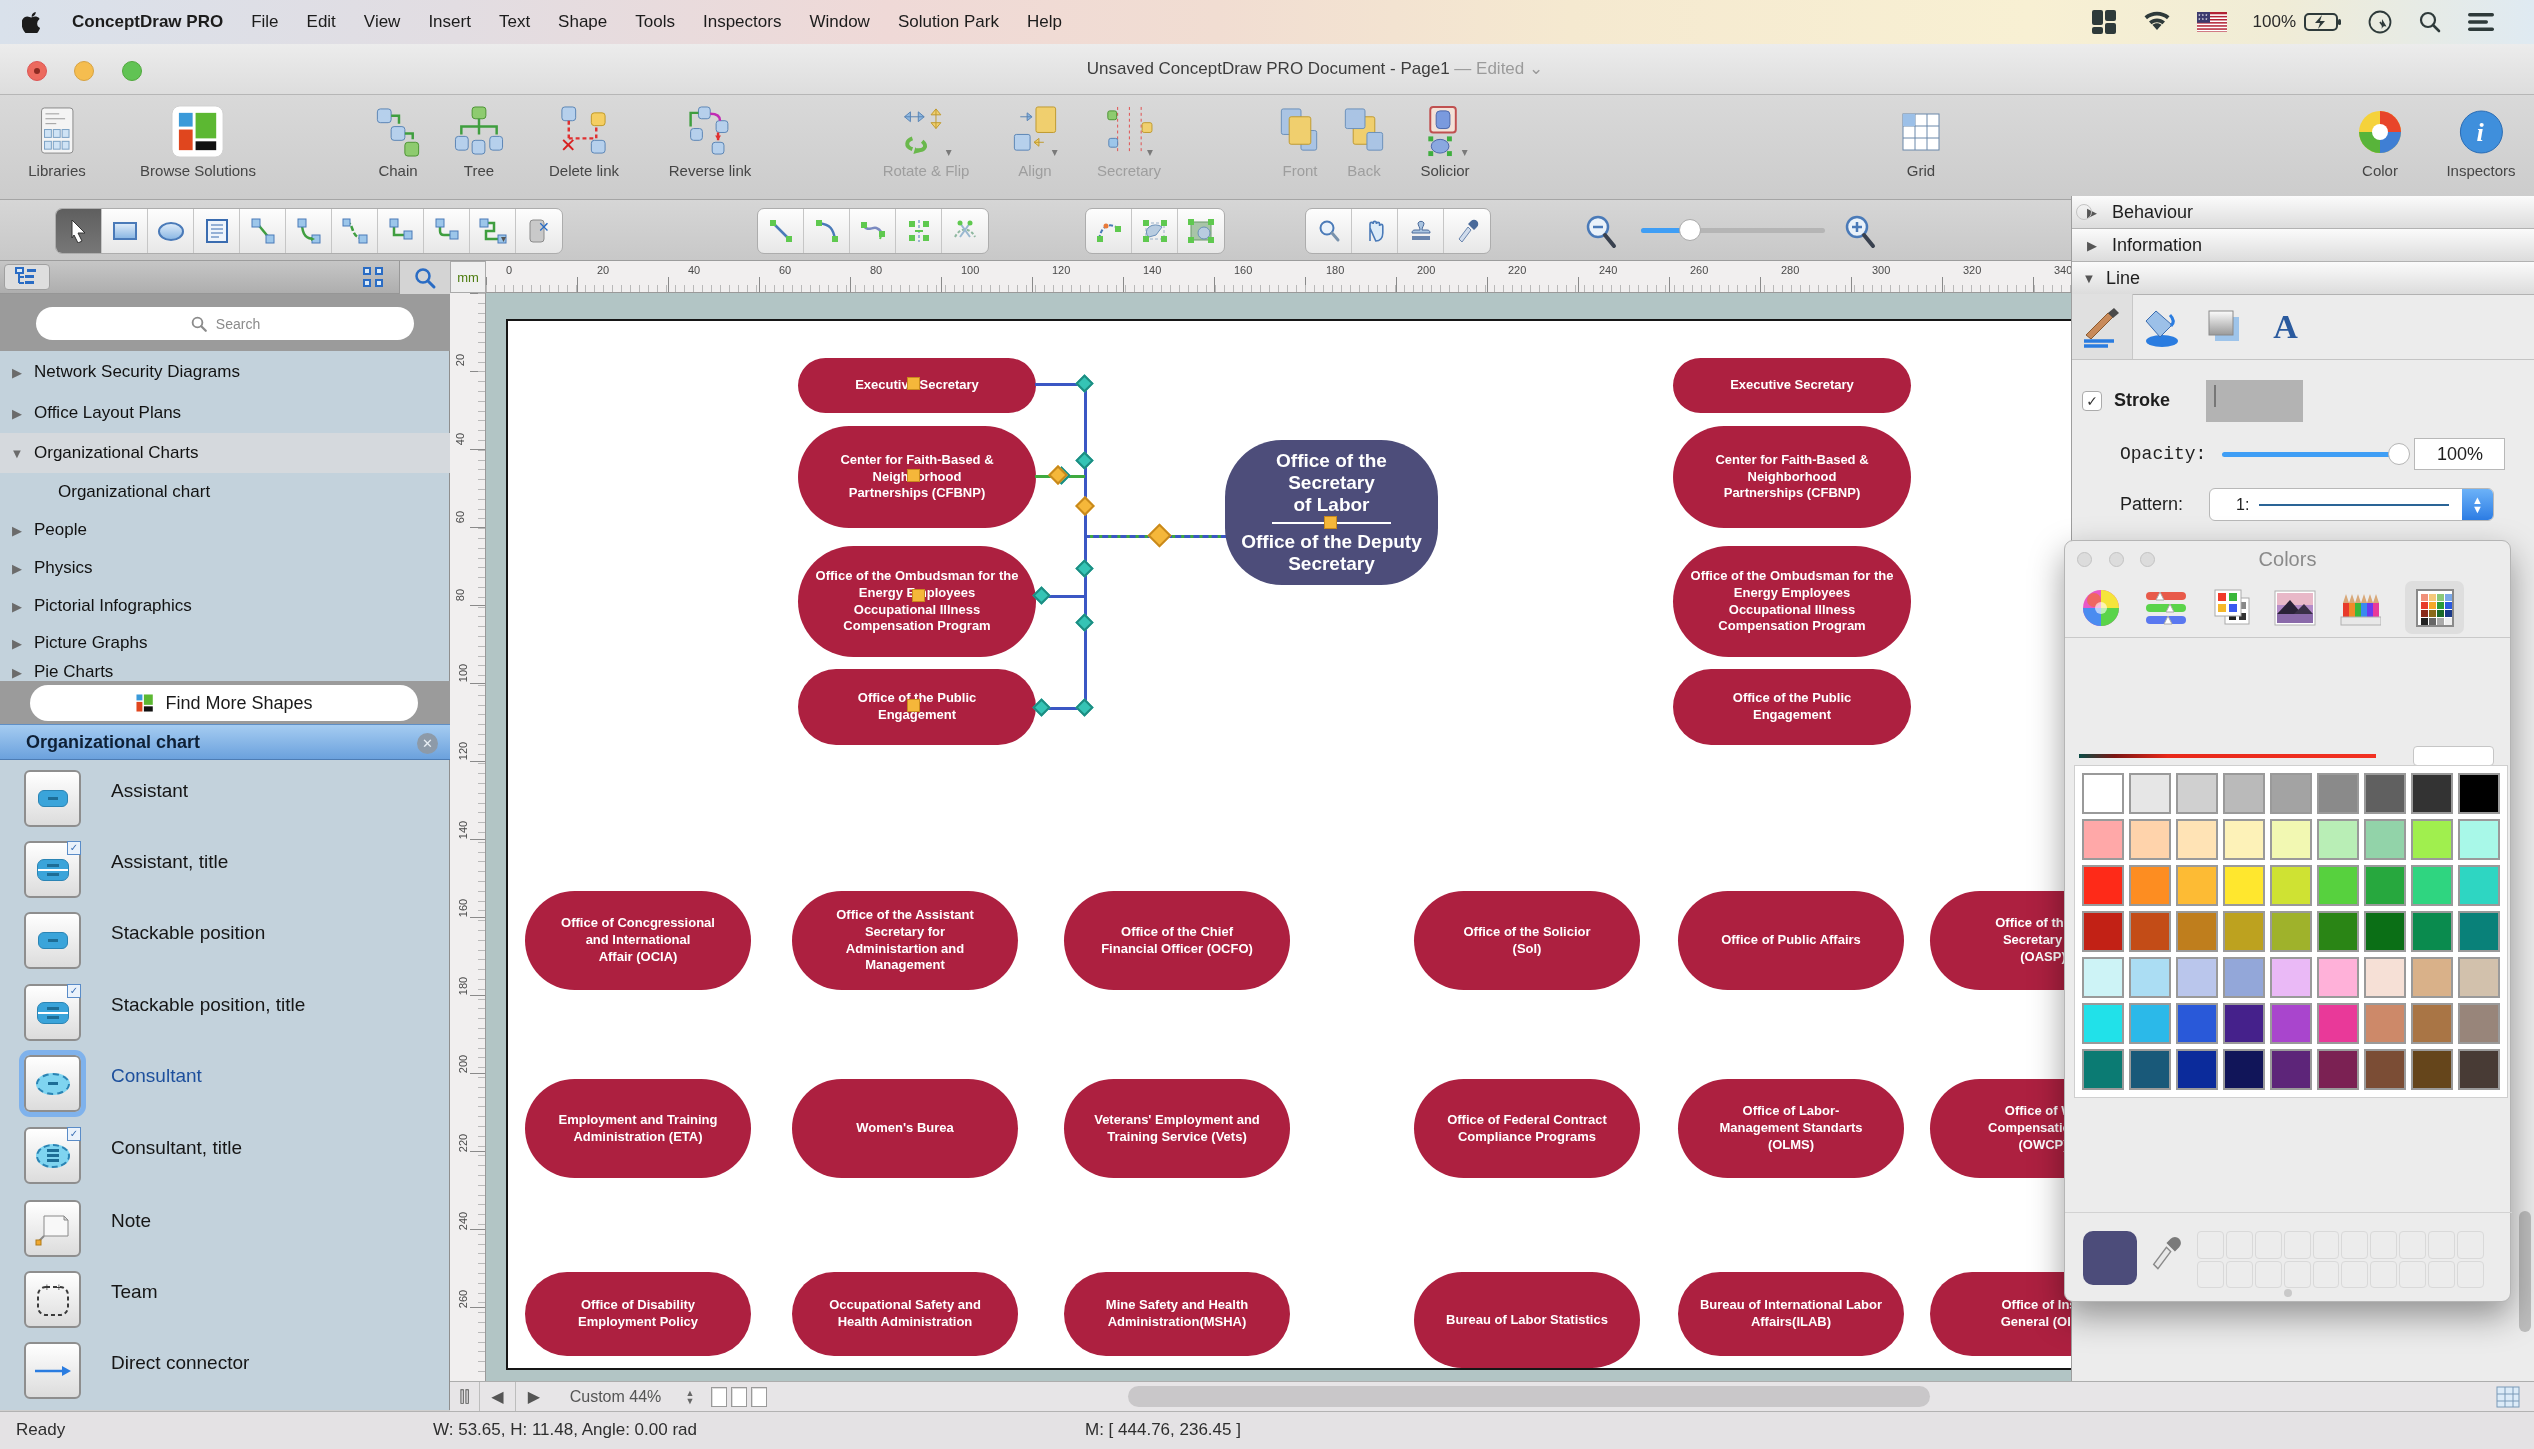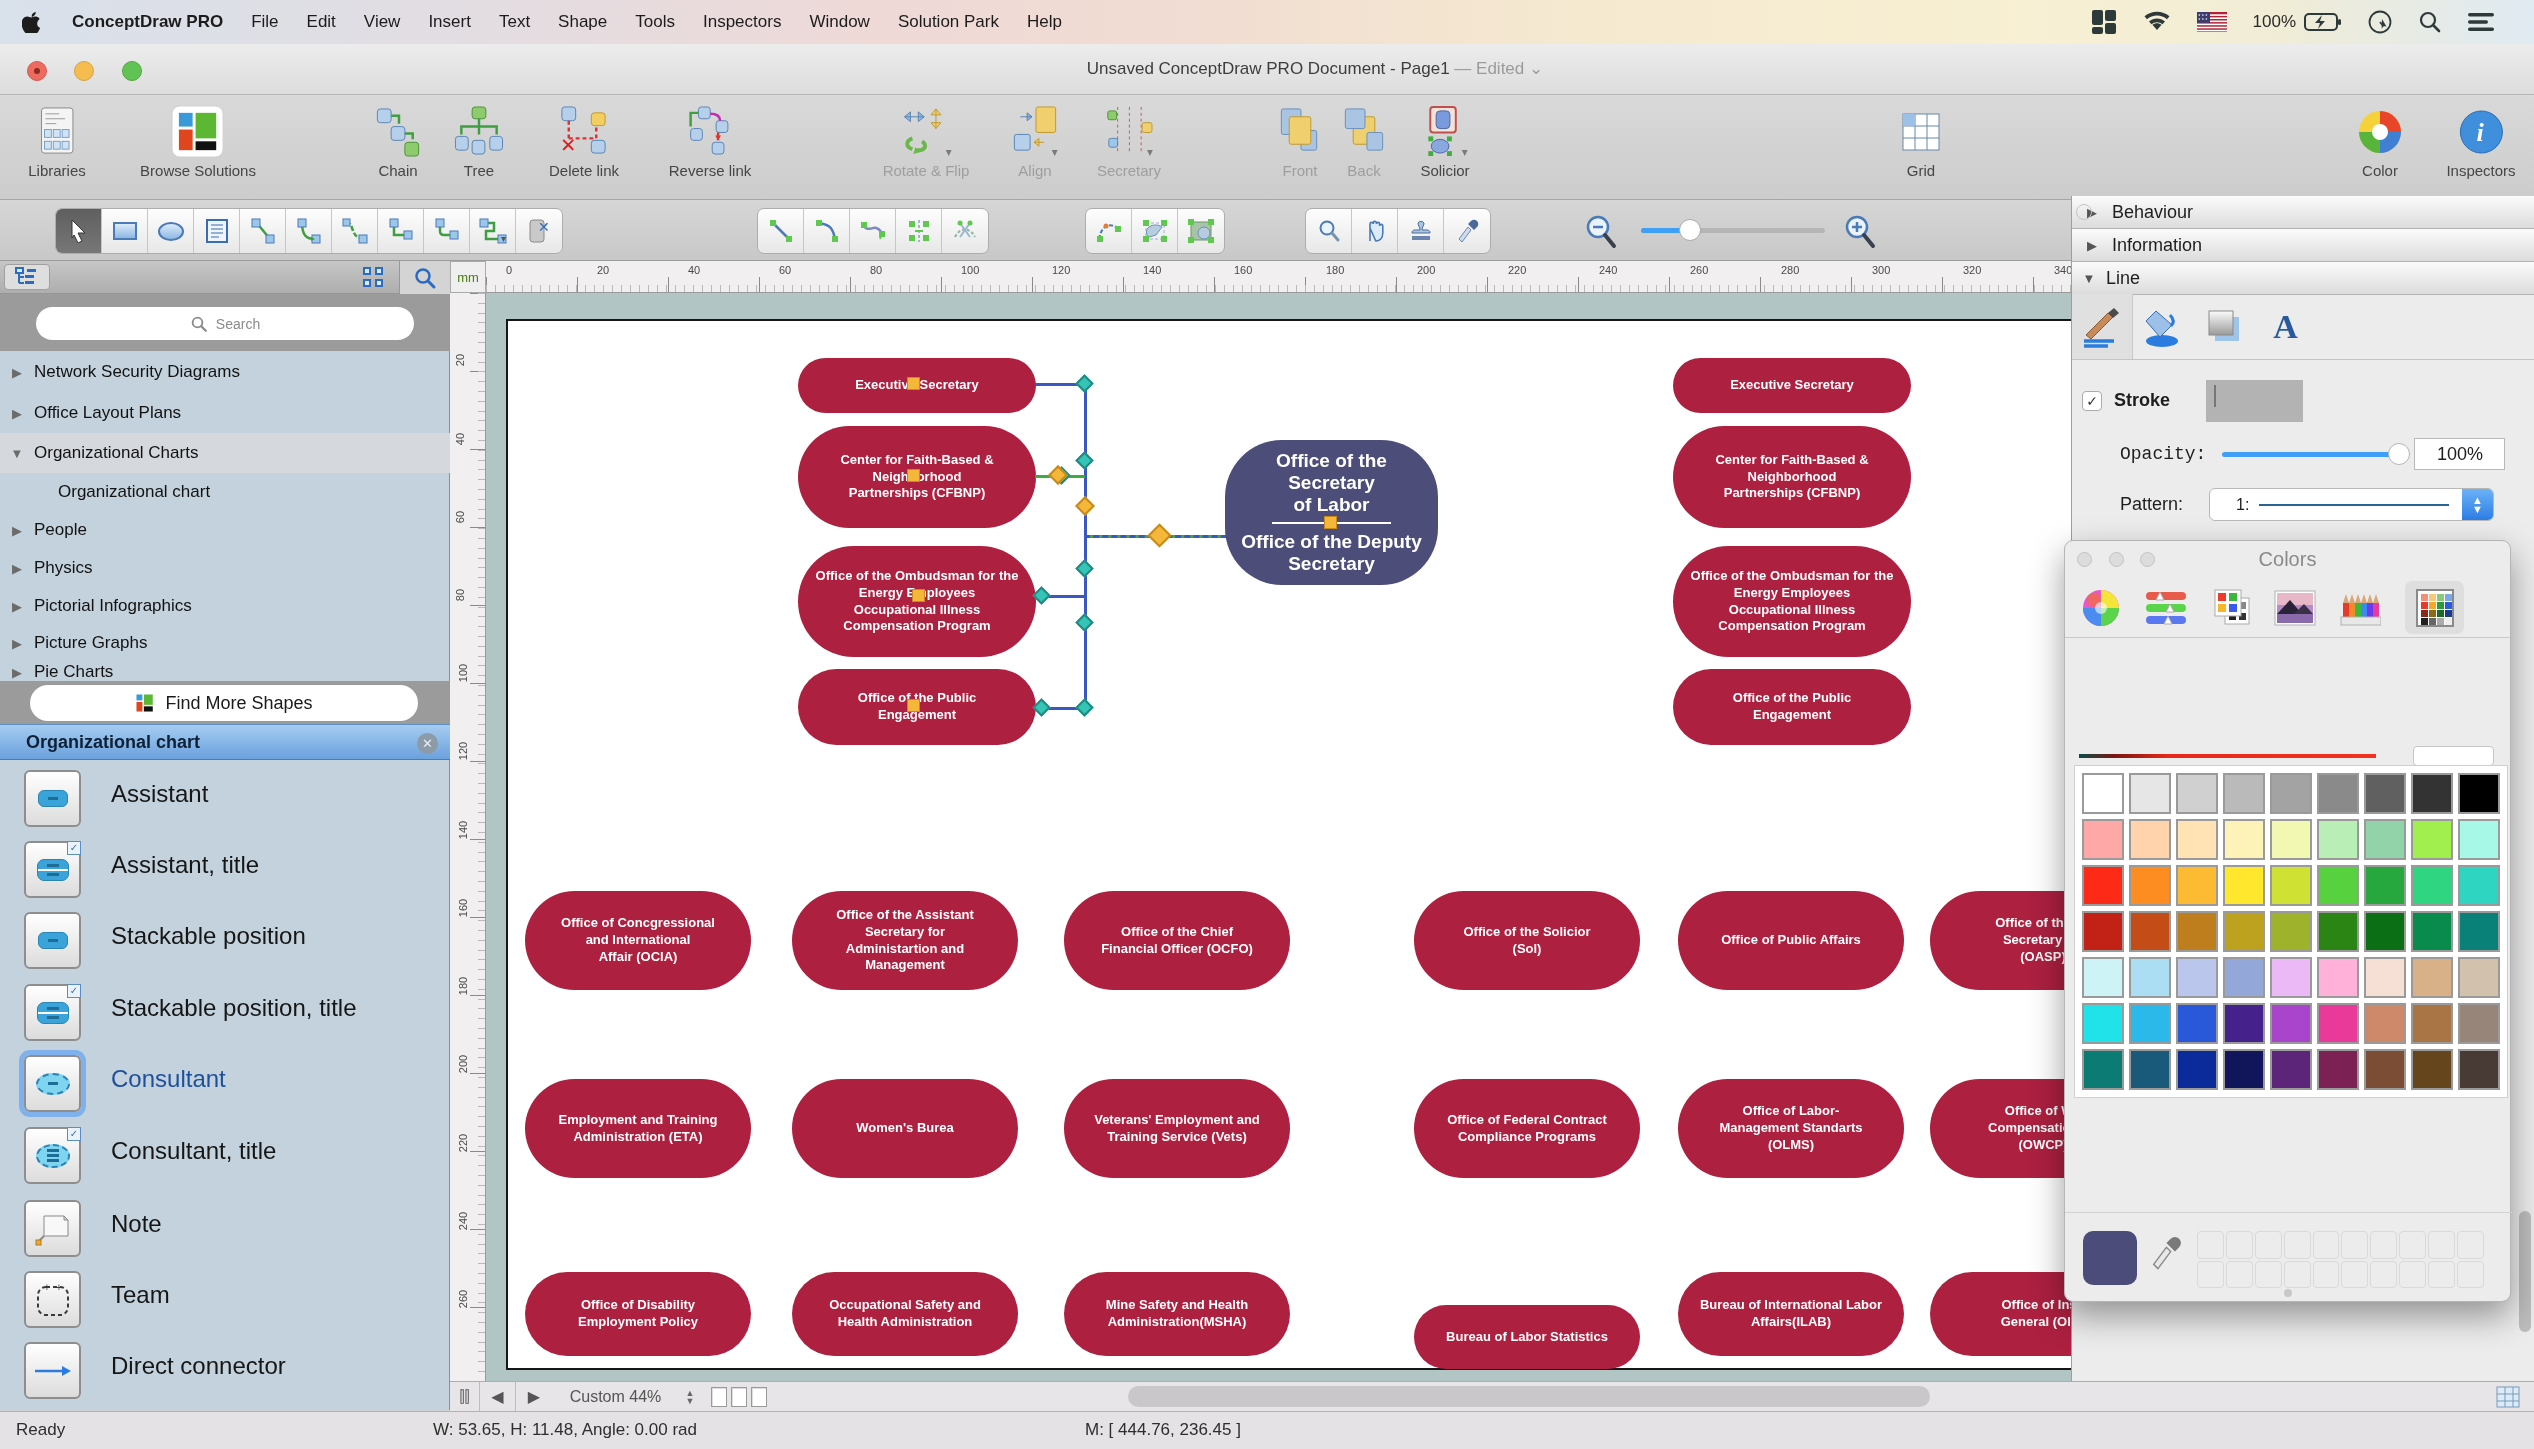--- a/index.html
+++ b/index.html
@@ -61,21 +61,21 @@
     display:flex;align-items:center;justify-content:center;font-size:18px;color:#1a1a1a;gap:10px;}
   .libhead{position:absolute;left:0;top:463px;width:450px;height:36px;
     background:linear-gradient(#a5ccf1,#6ba1dd);border-top:1px solid #5f8fc5;border-bottom:1px solid #4d7cb4;
     display:flex;align-items:center;font-size:18px;font-weight:700;color:#0e2036;padding-left:26px;}
   .libclose{position:absolute;right:12px;top:8px;width:21px;height:21px;border-radius:50%;background:#8d9aa8;color:#e8eef4;
     font-size:13px;display:flex;align-items:center;justify-content:center;}
   .shape-item{position:absolute;left:0;width:450px;height:71px;}
   .shape-ic{position:absolute;left:24px;top:2px;width:57px;height:57px;background:linear-gradient(#ffffff,#dcdcdc);
     border:2px solid #8e8e8e;border-radius:6px;display:flex;align-items:center;justify-content:center;position:absolute;}
   .shape-item.sel .shape-ic{outline:5px solid #7fb2ec;outline-offset:0px;}
-  .shape-lb{position:absolute;left:111px;top:12px;font-size:24px;color:#161616;}
+  .shape-lb{position:absolute;left:111px;top:12px;font-size:19px;color:#161616;}
   .shape-item.sel .shape-lb{color:#1d4f9c;}
   .chk{position:absolute;right:-2px;top:-2px;width:14px;height:14px;background:#eaf2fb;border:1px solid #5a8cc8;color:#3a6fb4;font-size:10px;line-height:12px;text-align:center;}
   
   .corner{position:absolute;left:450px;top:261px;width:36px;height:32px;background:#efefef;border:1px solid #aaa;
     font-size:13px;color:#4d7c0f;display:flex;align-items:center;justify-content:center;}
   .h-ruler{position:absolute;left:486px;top:261px;width:1585px;height:32px;background:#f1efef;border-bottom:1px solid #999;
     background-image:repeating-linear-gradient(90deg,#b9b9b9 0 1px,transparent 1px 9px),repeating-linear-gradient(90deg,#8a8a8a 0 1px,transparent 1px 91px);
     background-size:100% 7px,100% 15px;background-position:left bottom,left bottom;background-repeat:repeat-x;overflow:hidden;}
   .hnum{position:absolute;top:3px;font-size:11px;color:#4a4a4a;}
   .v-ruler{position:absolute;left:450px;top:293px;width:36px;height:1088px;background:#f1efef;border-right:1px solid #999;
@@ -957,21 +957,21 @@
     <div class="pill" style="left:1444px;top:786px;width:226px;height:99px;">Office of Wo
 Compensations P
 (OWCP)</div>
 
     <div class="pill" style="left:39px;top:979px;width:226px;height:84px;">Office of Disability
 Employment Policy</div>
     <div class="pill" style="left:306px;top:979px;width:226px;height:84px;">Occupational Safety and
 Health Administration</div>
     <div class="pill" style="left:578px;top:979px;width:226px;height:84px;">Mine Safety and Health
 Administration(MSHA)</div>
-    <div class="pill" style="left:928px;top:1012px;width:226px;height:64px;">Bureau of Labor Statistics</div>
+    <div class="pill" style="left:928px;top:979px;width:226px;height:96px;">Bureau of Labor Statistics</div>
     <div class="pill" style="left:1192px;top:979px;width:226px;height:84px;">Bureau of International Labor
 Affairs(ILAB)</div>
     <div class="pill" style="left:1444px;top:979px;width:226px;height:84px;">Office of Insp
 General (OIG)</div>
     <div class="pill" style="left:1692px;top:959px;width:238px;height:89px;">Corporation</div>
   </div>
 
   <div class="rpanel">
     <div class="rp-bar">
       <div style="position:absolute;left:4px;top:8px;width:16px;height:16px;border-radius:50%;border:1px solid #c4c4c4;"></div>

